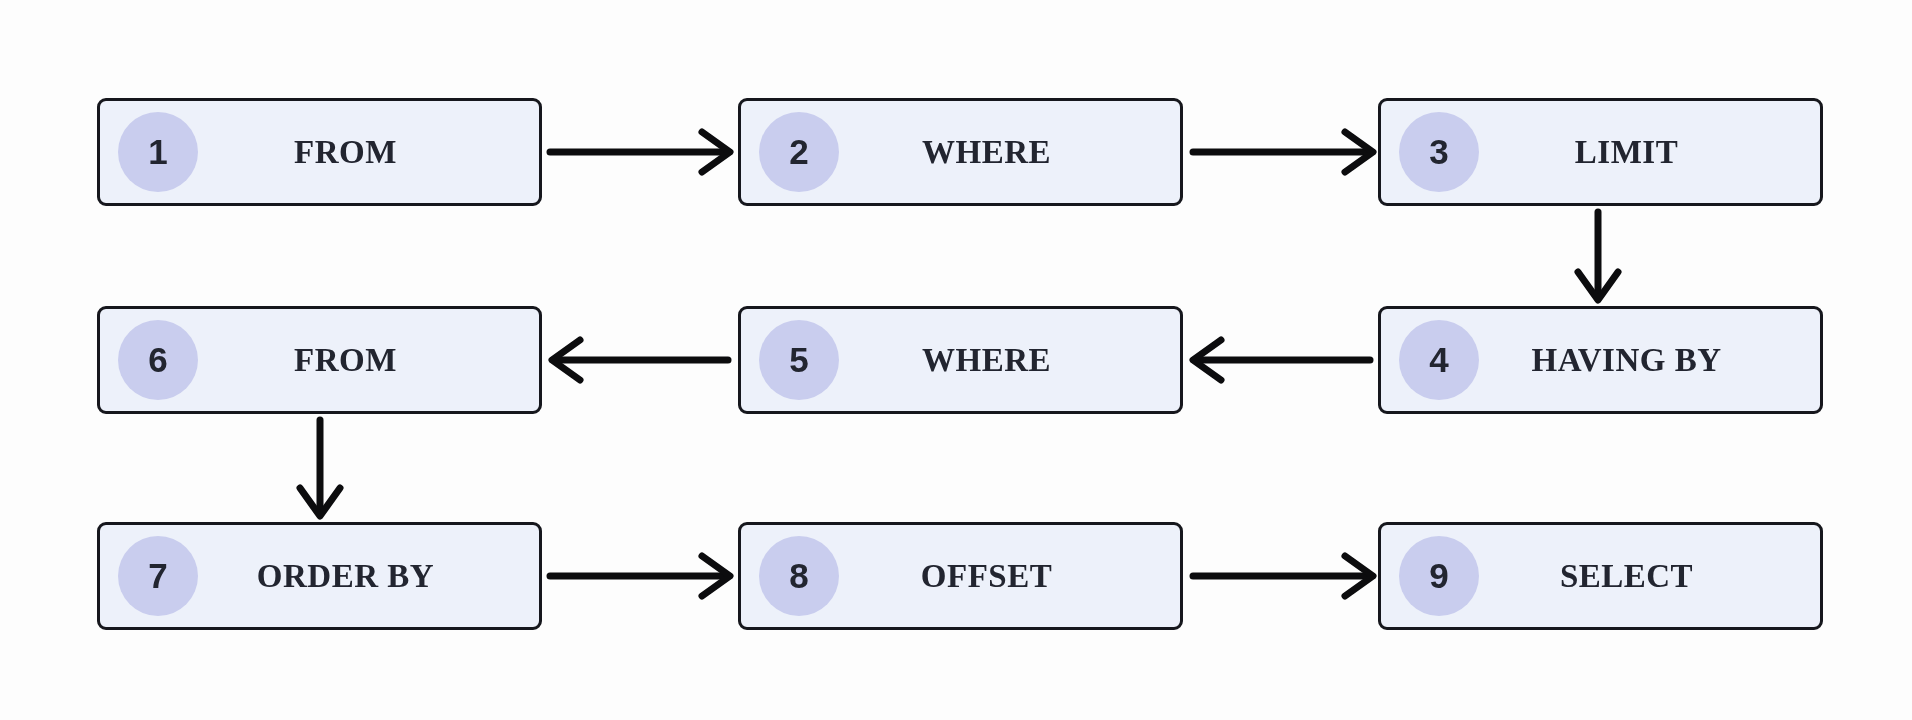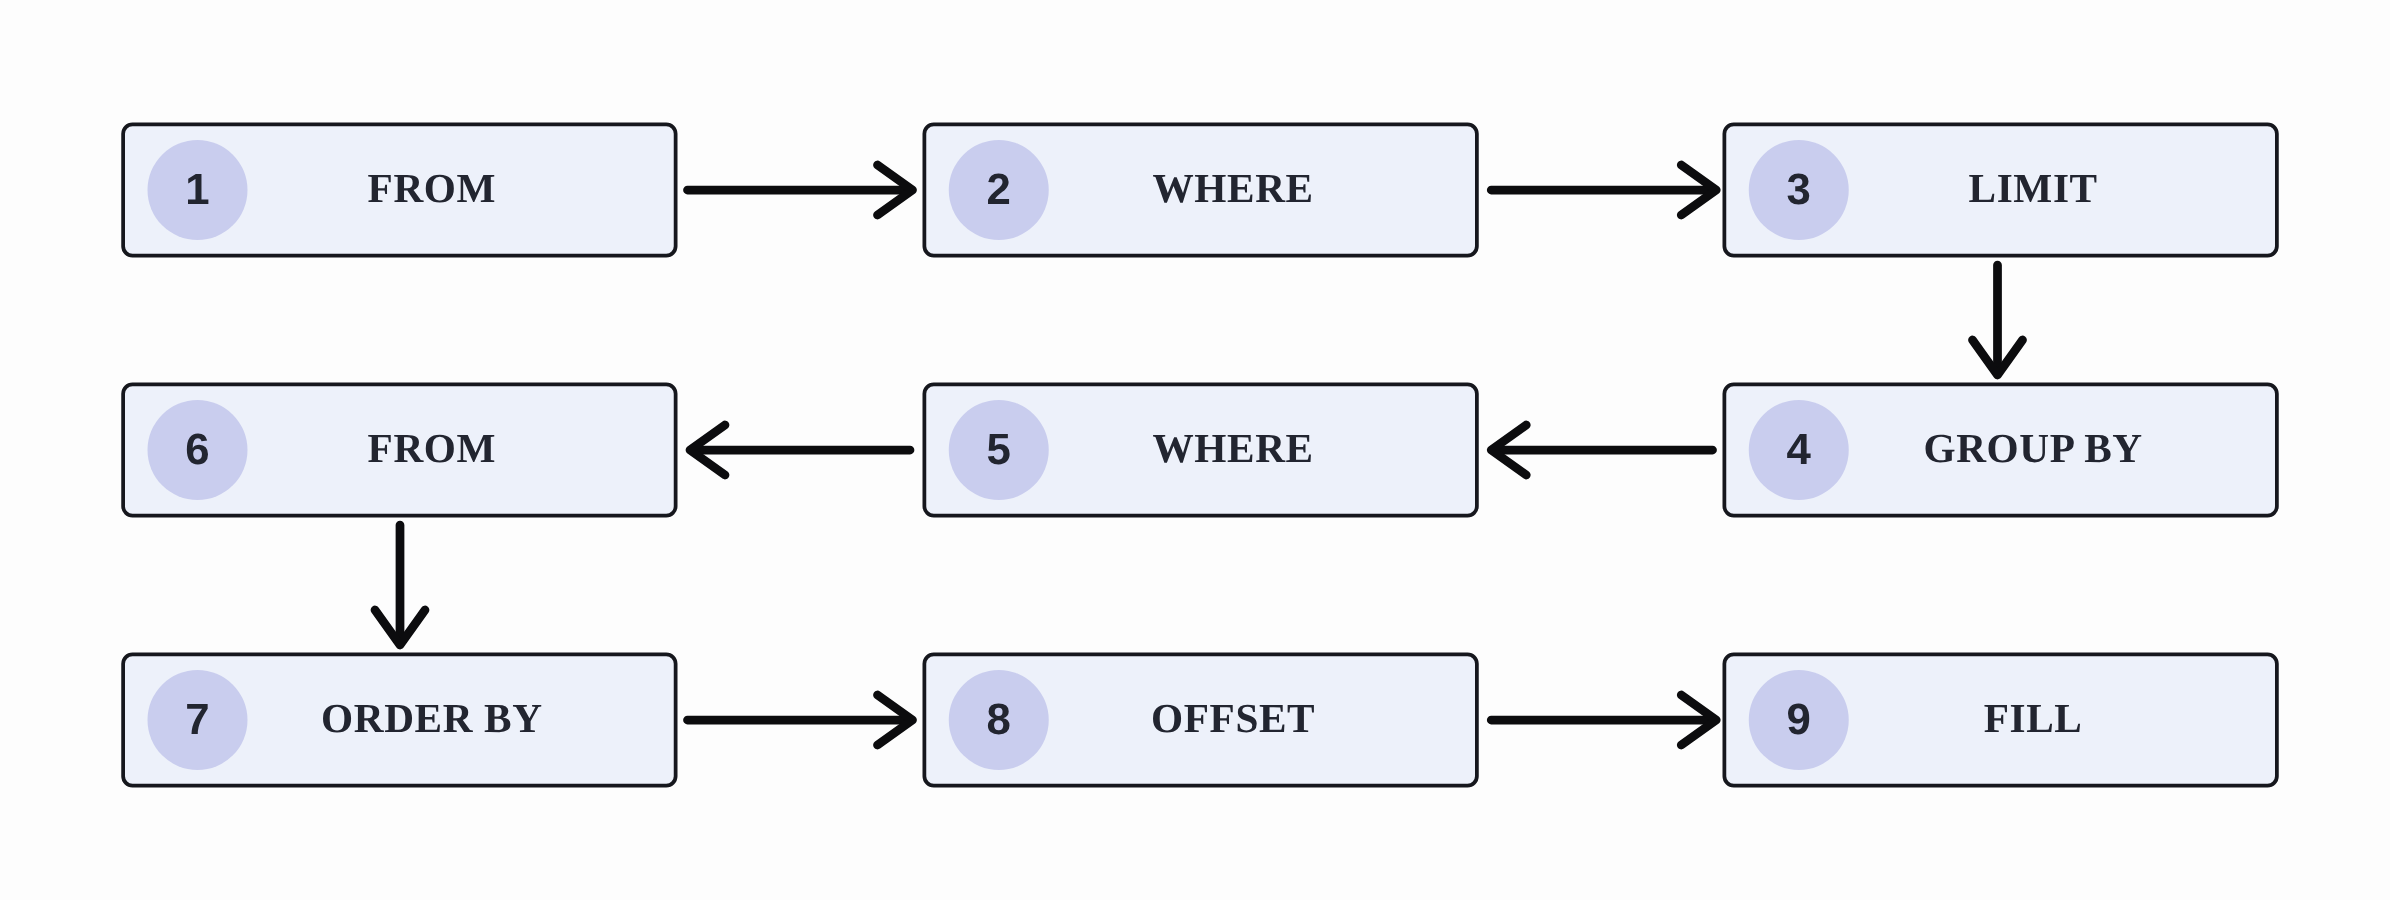--- a/index.html
+++ b/index.html
@@ -122,36 +122,36 @@
   <div class="node n2">
     <span class="badge">2</span>
     <span class="label">WHERE</span>
   </div>
   <div class="node n3">
     <span class="badge">3</span>
     <span class="label">LIMIT</span>
   </div>
   <div class="node n4">
     <span class="badge">4</span>
-    <span class="label">GROUP BY</span>
+    <span class="label">HAVING BY</span>
   </div>
   <div class="node n5">
     <span class="badge">5</span>
     <span class="label">WHERE</span>
   </div>
   <div class="node n6">
     <span class="badge">6</span>
     <span class="label">FROM</span>
   </div>
   <div class="node n7">
     <span class="badge">7</span>
     <span class="label">ORDER BY</span>
   </div>
   <div class="node n8">
     <span class="badge">8</span>
     <span class="label">OFFSET</span>
   </div>
   <div class="node n9">
     <span class="badge">9</span>
-    <span class="label">FILL</span>
+    <span class="label">SELECT</span>
   </div>
 
 </div>
 
 </body></html>

